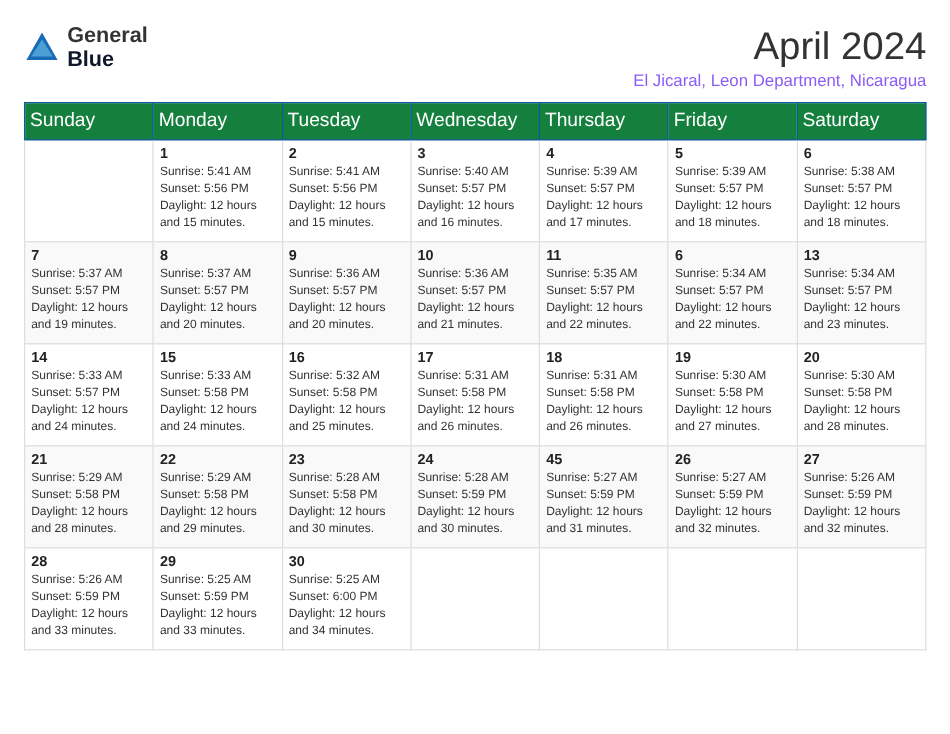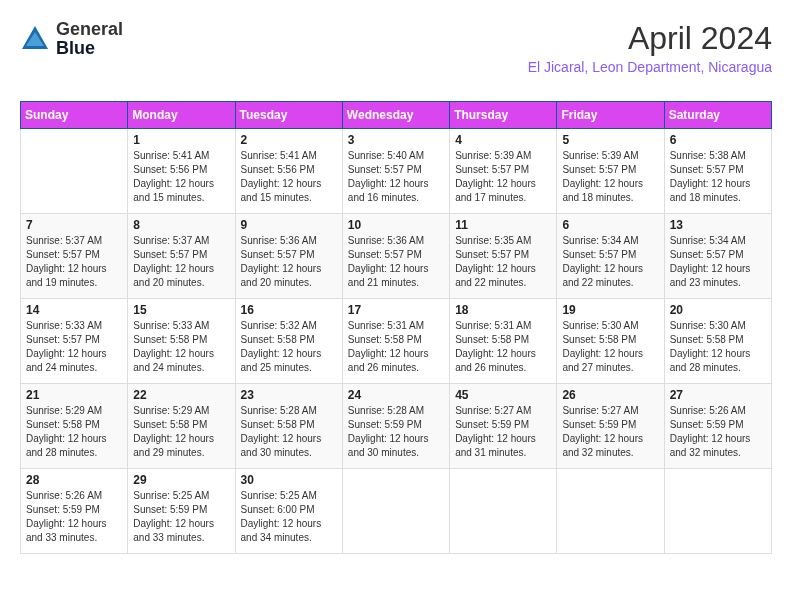--- a/index.html
+++ b/index.html
@@ -7,21 +7,21 @@
       font-family: Arial, sans-serif;
       background: #fff;
       width: 792px;
       min-height: 612px;
       padding: 20px;
     }
     .header-section {
       display: flex;
       justify-content: space-between;
       align-items: flex-start;
-      margin-bottom: 26px;
+      margin-bottom: 10px;
     }
     .logo {
       display: flex;
       align-items: center;
       gap: 6px;
     }
     .logo-text-general {
       font-size: 18px;
       font-weight: bold;
       color: #333;
@@ -49,26 +49,26 @@
       font-size: 14px;
       color: #8b5cf6;
       margin-top: 2px;
     }
     .calendar {
       width: 100%;
       border-collapse: collapse;
       font-size: 11px;
     }
     .calendar th {
-      background-color: #d946ef;
+      background-color: #15803d;
       color: #fff;
       padding: 6px 4px;
       text-align: left;
-      font-size: 12px;
-      font-weight: bold;
+      font-size: 16px;
+      font-weight: normal;
       border: 1px solid #0e5a9e;
     }
     .calendar td {
       border: 1px solid #ddd;
       vertical-align: top;
       padding: 4px 5px;
       width: calc(100% / 7);
       min-height: 80px;
       background: #fff;
     }

